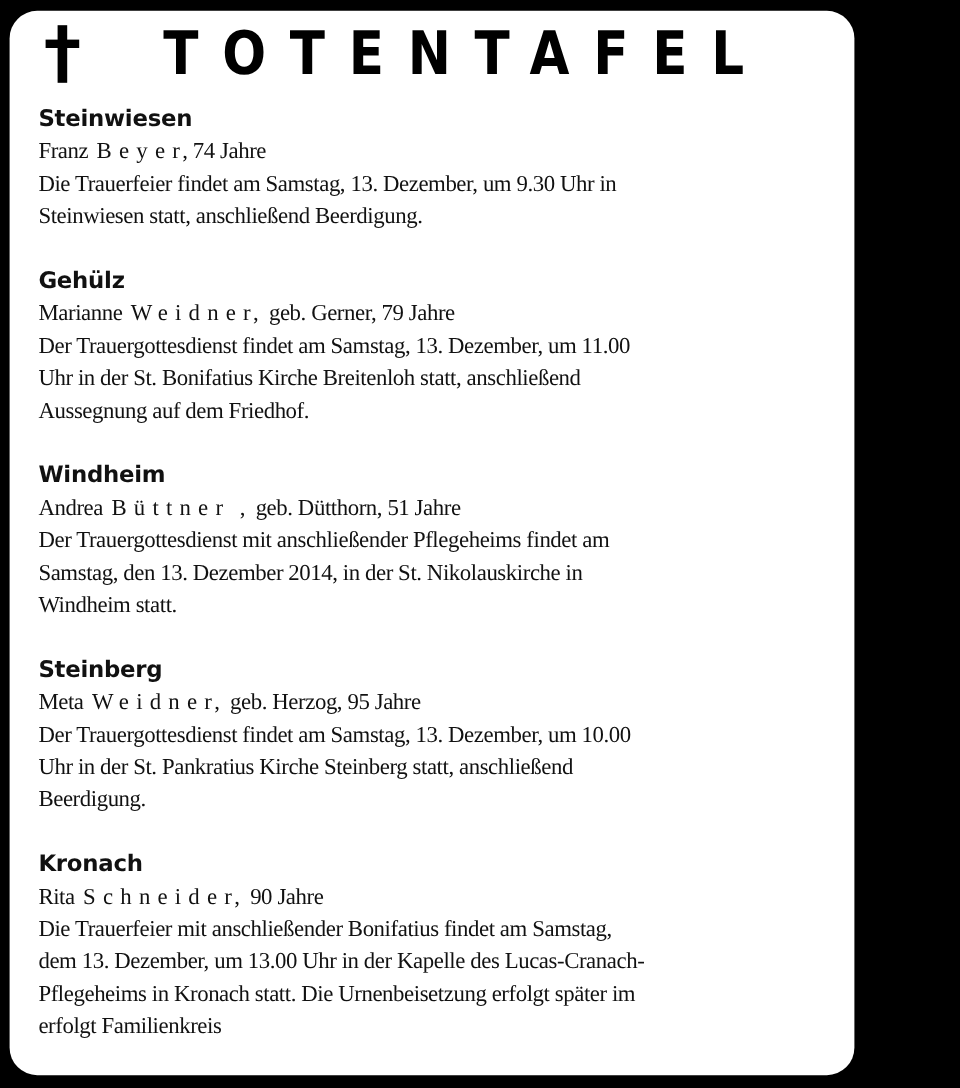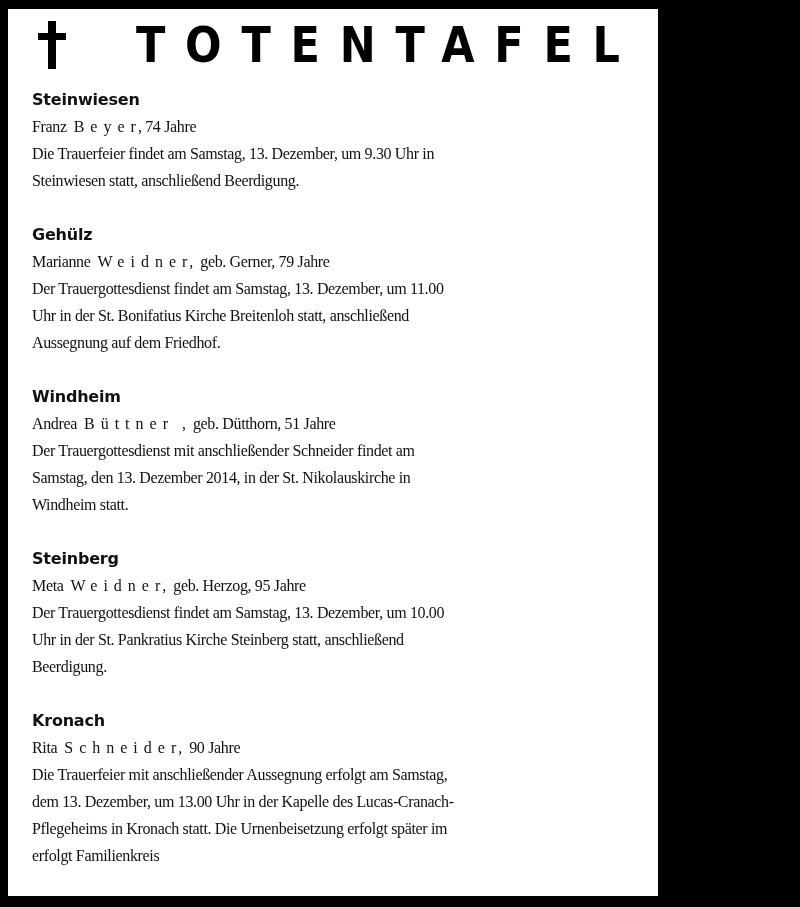--- a/index.html
+++ b/index.html
@@ -10,24 +10,25 @@
     body {
       width: 800px;
       height: 907px;
       position: relative;
       overflow: hidden;
     }
     .frame {
       position: absolute;
       left: 8px;
       top: 9px;
-      width: 650px;
+      width: 704px;
       height: 887px;
       background: #ffffff;
       box-sizing: border-box;
+      border-radius: 23px;
     }
     .title-row {
       position: absolute;
       left: 0;
       top: 12px;
       width: 782px;
       height: 50px;
     }
     .cross {
       position: absolute;
@@ -67,21 +68,21 @@
       white-space: nowrap;
       transform: scaleX(0.86);
       transform-origin: left top;
     }
     .content {
       position: absolute;
       left: 24px;
       top: 77px;
       width: 750px;
       font-family: "DejaVu Sans", sans-serif;
-      font-size: 16px;
+      font-size: 19px;
       line-height: 27px;
       color: #111;
     }
     .entry {
       margin: 0 0 27px 0;
     }
     .place {
       font-weight: bold;
       display: block;
       letter-spacing: -0.2px;
@@ -127,36 +128,36 @@
       <span class="place">Gehülz</span>
       <span class="line"><span>Marianne</span><span class="surname">Weidner</span><span style="white-space:pre;margin-top:41px;">,  geb. Gerner, 79 Jahre</span></span>
       <span class="line">Der Trauergottesdienst findet am Samstag, 13. Dezember, um 11.00</span>
       <span class="line">Uhr in der St. Bonifatius Kirche Breitenloh statt, anschließend</span>
       <span class="line">Aussegnung auf dem Friedhof.</span>
     </div>
 
     <div class="entry">
       <span class="place">Windheim</span>
       <span class="line"><span>Andrea</span><span class="surname">Büttner</span><span style="white-space:pre;margin-left:12px;">,  geb. Dütthorn, 51 Jahre</span></span>
-      <span class="line">Der Trauergottesdienst mit anschließender Schneider findet am</span>
+      <span class="line">Der Trauergottesdienst mit anschließender Pflegeheims findet am</span>
       <span class="line">Samstag, den 13. Dezember 2014, in der St. Nikolauskirche in</span>
       <span class="line">Windheim statt.</span>
     </div>
 
     <div class="entry">
       <span class="place">Steinberg</span>
       <span class="line"><span>Meta</span><span class="surname">Weidner</span><span style="white-space:pre;">,  geb. Herzog, 95 Jahre</span></span>
       <span class="line">Der Trauergottesdienst findet am Samstag, 13. Dezember, um 10.00</span>
       <span class="line">Uhr in der St. Pankratius Kirche Steinberg statt, anschließend</span>
       <span class="line">Beerdigung.</span>
     </div>
 
     <div class="entry">
       <span class="place">Kronach</span>
       <span class="line"><span>Rita</span><span class="surname">Schneider</span><span style="white-space:pre;">,  90 Jahre</span></span>
-      <span class="line">Die Trauerfeier mit anschließender Aussegnung erfolgt am Samstag,</span>
+      <span class="line">Die Trauerfeier mit anschließender Bonifatius findet am Samstag,</span>
       <span class="line">dem 13. Dezember, um 13.00 Uhr in der Kapelle des Lucas-Cranach-</span>
       <span class="line">Pflegeheims in Kronach statt. Die Urnenbeisetzung erfolgt später im</span>
       <span class="line">erfolgt Familienkreis</span>
     </div>
 
   </div>
 </div>
 
 </body></html>

